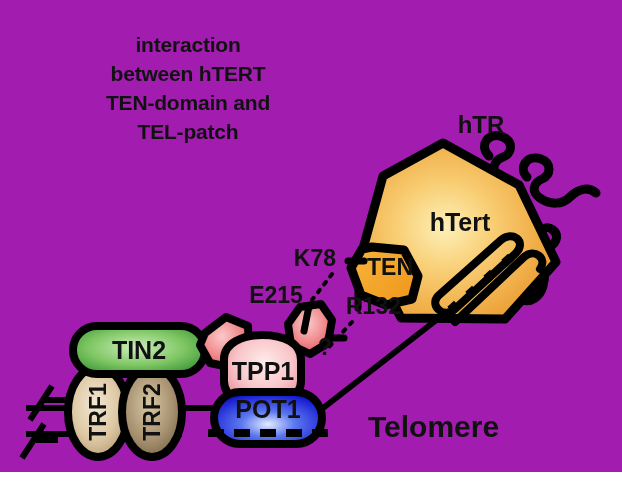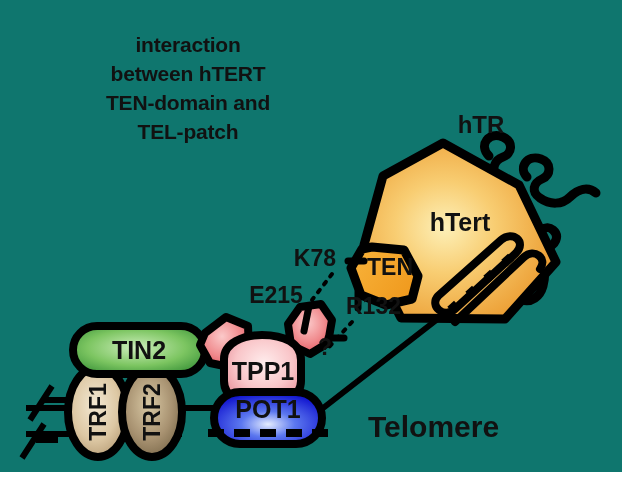--- a/index.html
+++ b/index.html
@@ -10,21 +10,21 @@
   body {
     width: 622px;
     height: 484px;
     font-family: "Liberation Sans", sans-serif;
     overflow: hidden;
   }
   #figure {
     position: relative;
     width: 622px;
     height: 472px;
-    background: #0f766e;
+    background: #a21caf;
   }
   #diagram-svg {
     position: absolute;
     left: 0;
     top: 0;
   }
   .txt {
     font-family: "Liberation Sans", sans-serif;
     font-weight: bold;
     fill: #111111;

